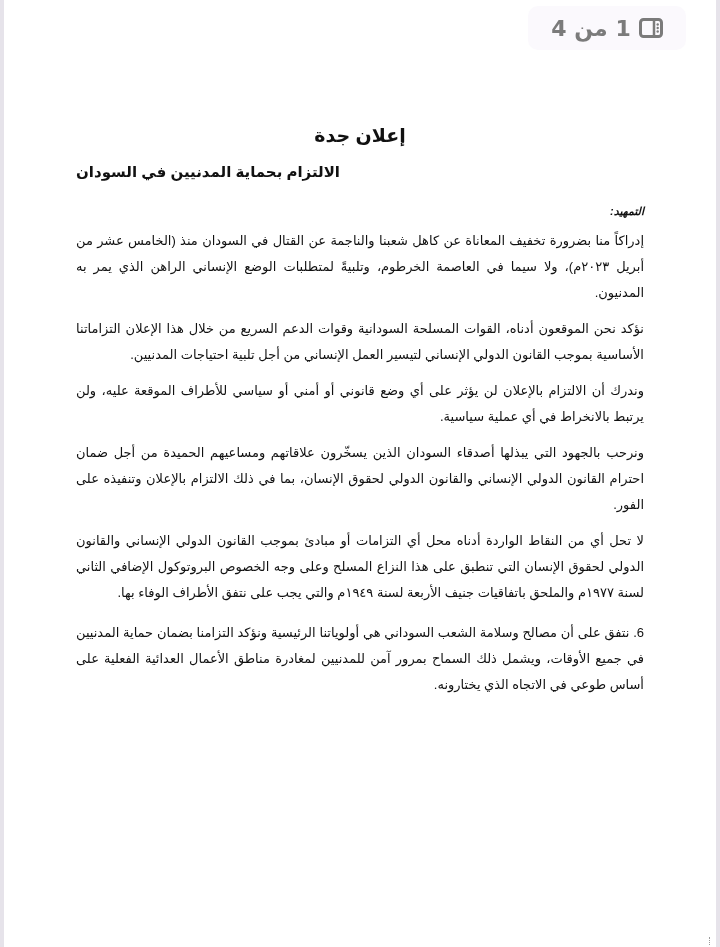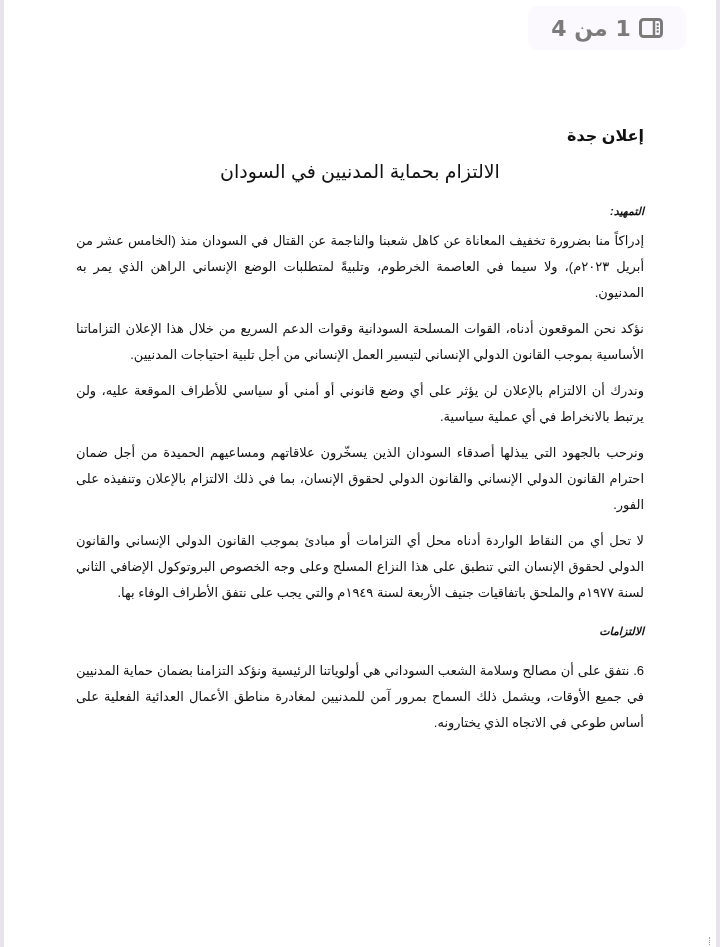--- a/index.html
+++ b/index.html
@@ -64,29 +64,30 @@
       left: 76px;
       top: 118px;
       width: 568px;
       direction: rtl;
       text-align: right;
       color: #111111;
       font-size: 13px;
       line-height: 26px;
     }
     .doc-title {
+      text-align: center;
       font-weight: bold;
-      font-size: 16px;
+      font-size: 19px;
       margin: 4px 0 0 0;
       line-height: 28px;
     }
     .doc-subtitle {
-      text-align: center;
-      font-weight: normal;
-      font-size: 19px;
+      text-align: left;
+      font-weight: bold;
+      font-size: 15px;
       margin: 8px 0 0 0;
       line-height: 28px;
     }
     .section-heading {
       font-weight: bold;
       font-size: 11px;
       margin: 12px 0 0 0;
       line-height: 26px;
       font-style: italic;
     }
@@ -138,19 +139,18 @@
     <div class="doc-subtitle">الالتزام بحماية المدنيين في السودان</div>
 
     <div class="section-heading">التمهيد:</div>
 
     <p class="para first">إدراكاً منا بضرورة تخفيف المعاناة عن كاهل شعبنا والناجمة عن القتال في السودان منذ (الخامس عشر من أبريل ٢٠٢٣م)، ولا سيما في العاصمة الخرطوم، وتلبيةً لمتطلبات الوضع الإنساني الراهن الذي يمر به المدنيون.</p>
     <p class="para">نؤكد نحن الموقعون أدناه، القوات المسلحة السودانية وقوات الدعم السريع من خلال هذا الإعلان التزاماتنا الأساسية بموجب القانون الدولي الإنساني لتيسير العمل الإنساني من أجل تلبية احتياجات المدنيين.</p>
     <p class="para">وندرك أن الالتزام بالإعلان لن يؤثر على أي وضع قانوني أو أمني أو سياسي للأطراف الموقعة عليه، ولن يرتبط بالانخراط في أي عملية سياسية.</p>
     <p class="para">ونرحب بالجهود التي يبذلها أصدقاء السودان الذين يسخّرون علاقاتهم ومساعيهم الحميدة من أجل ضمان احترام القانون الدولي الإنساني والقانون الدولي لحقوق الإنسان، بما في ذلك الالتزام بالإعلان وتنفيذه على الفور.</p>
     <p class="para">لا تحل أي من النقاط الواردة أدناه محل أي التزامات أو مبادئ بموجب القانون الدولي الإنساني والقانون الدولي لحقوق الإنسان التي تنطبق على هذا النزاع المسلح وعلى وجه الخصوص البروتوكول الإضافي الثاني لسنة ١٩٧٧م والملحق باتفاقيات جنيف الأربعة لسنة ١٩٤٩م والتي يجب على نتفق الأطراف الوفاء بها.</p>
 
-    <div class="section-heading">الالتزامات</div>
 
     <p class="numbered">6. نتفق على أن مصالح وسلامة الشعب السوداني هي أولوياتنا الرئيسية ونؤكد التزامنا بضمان حماية المدنيين في جميع الأوقات، ويشمل ذلك السماح بمرور آمن للمدنيين لمغادرة مناطق الأعمال العدائية الفعلية على أساس طوعي في الاتجاه الذي يختارونه.</p>
   </div>
 
   <div class="corner-mark"></div>
 </div>
 
 </body></html>

